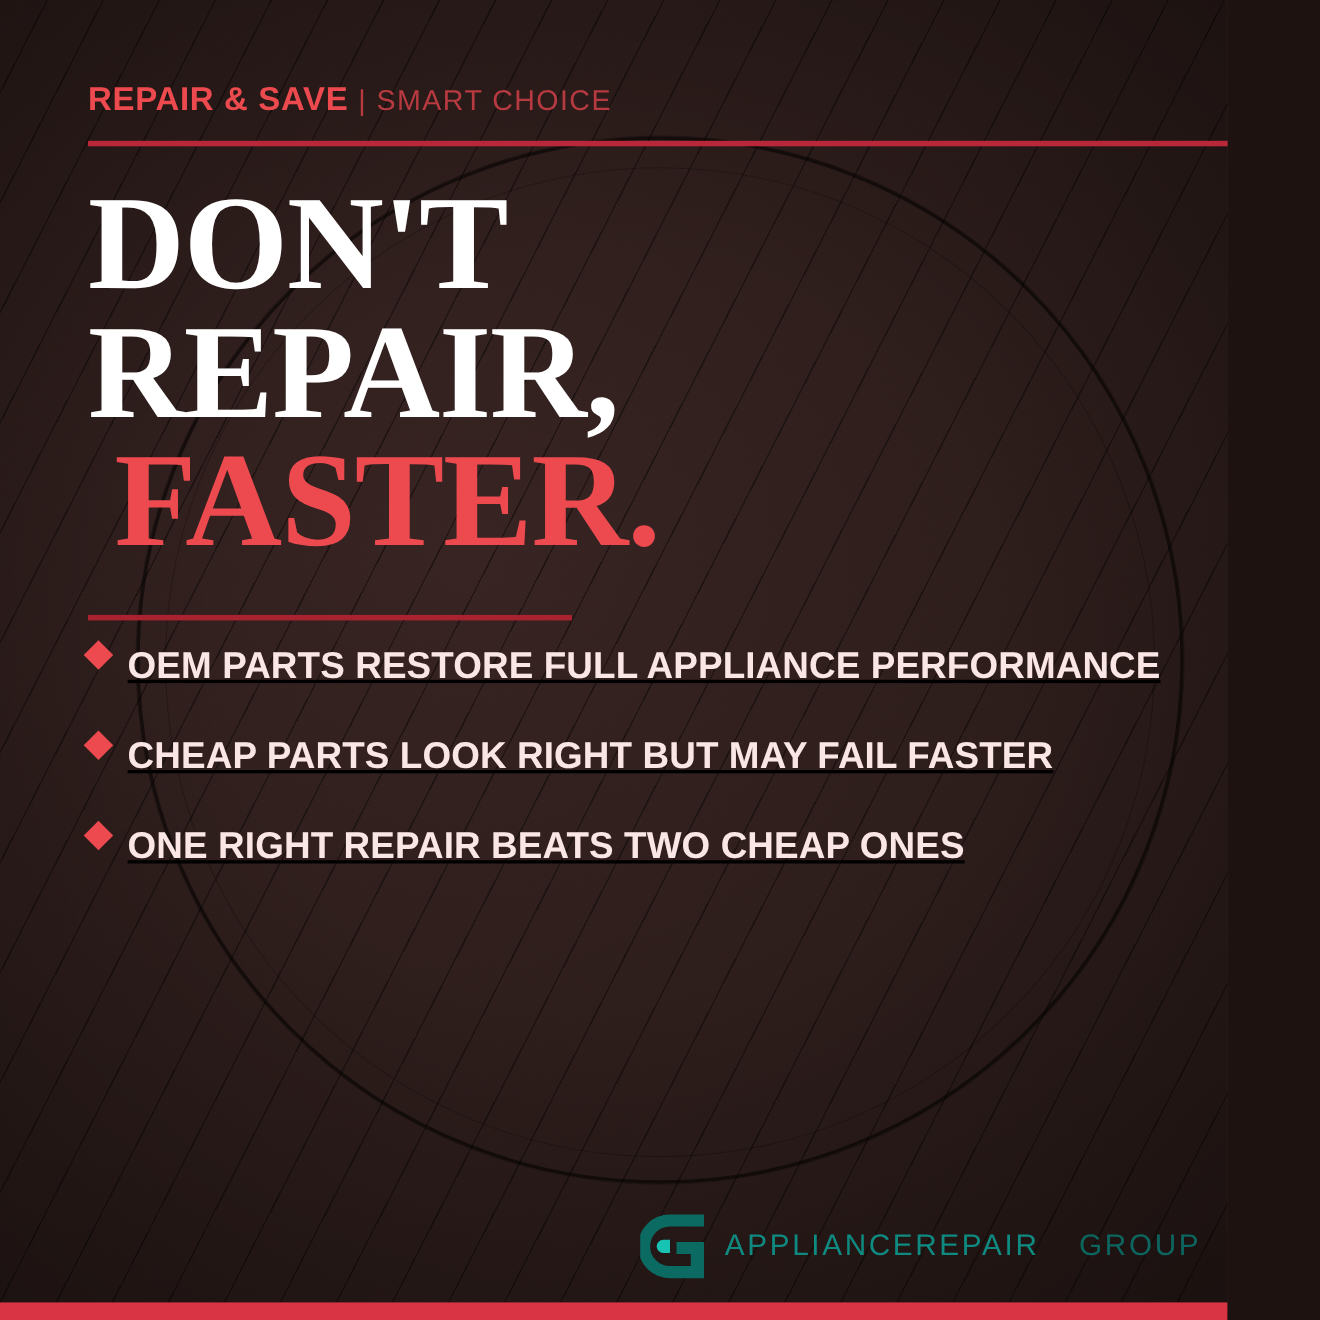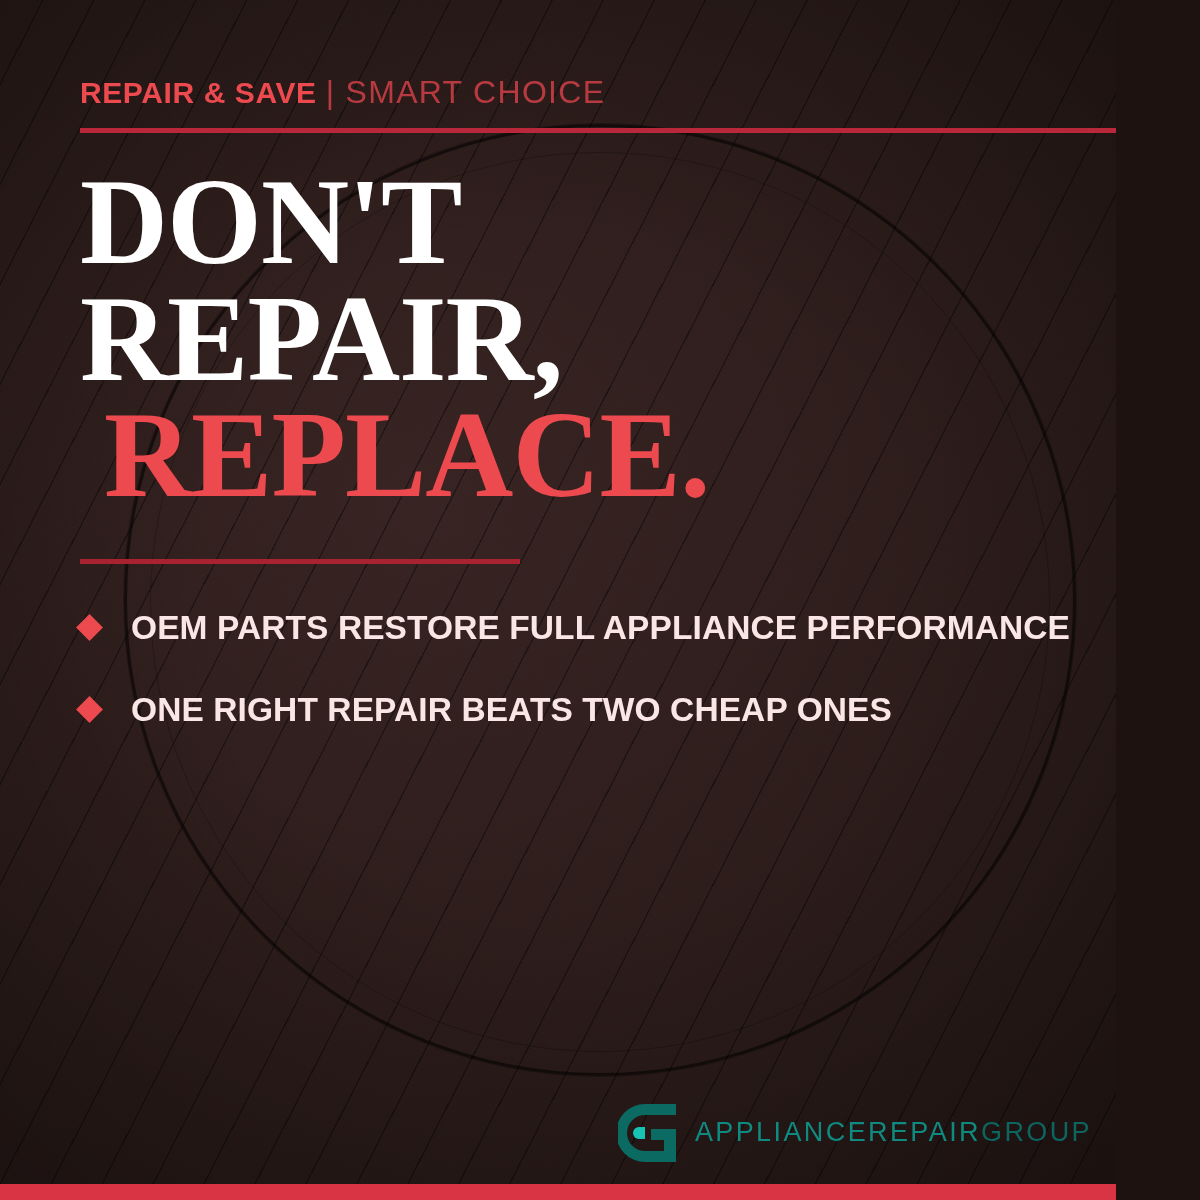--- a/index.html
+++ b/index.html
@@ -72,21 +72,21 @@
     left:80px; top:74px;
     display:flex; align-items:baseline; gap:9px;
     white-space:nowrap;
   }
   .kicker-main {
     font-size:30px; font-weight:bold;
     letter-spacing:.6px;
     color:#ec4a4f;
   }
   .kicker-sub {
-    font-size:32px; font-weight:normal;
+    font-size:26px; font-weight:normal;
     letter-spacing:1.3px;
     color:#b83a41;
   }
 
   .rule-top {
     position:absolute;
     left:80px; top:128px;
     width:1042px; height:5px;
     background:#b9283a;
   }
@@ -113,24 +113,24 @@
   }
 
   
   .bullets {
     position:absolute;
     left:80px; top:586px;
     width:1080px;
   }
   .bullet {
     display:flex;
-    align-items:center;
-    gap:32px;
+    gap:17px;
     height:82px;
     white-space:nowrap;
+    text-decoration:underline;
   }
   .bullet-marker {
     width:19px; height:19px;
     background:#ec4a4f;
     transform:rotate(45deg);
     flex:0 0 auto;
   }
   .bullet-text {
     font-size:34px;
     font-weight:bold;
@@ -147,21 +147,21 @@
     display:flex; align-items:center; gap:15px;
   }
   .logo-mark { width:62px; height:70px; flex:0 0 auto; }
   .logo-words { display:flex; flex-direction:row; line-height:.94; }
   .logo-words span {
     font-size:27px;
     font-weight:normal;
     letter-spacing:2.4px;
   }
   .lw-1, .lw-2 { color:#0e8a80; }
-  .lw-3 { color:#0c655e; }
+  .lw-3 { color:#0c655e;margin-left:36px; }
 
   .bottom-bar {
     position:absolute;
     left:0; right:0; bottom:0;
     height:16px;
     background:#d93444;
   }
 </style>
 </head>
 <body>
@@ -191,32 +191,36 @@
     <div class="kicker">
       <span class="kicker-main">REPAIR &amp; SAVE</span>
       <span class="kicker-sub">| SMART CHOICE</span>
     </div>
 
     <div class="rule-top"></div>
 
     <div class="headline">
       <span class="hl-line hl-white">DON'T</span>
       <span class="hl-line hl-white">REPAIR,</span>
-      <span class="hl-line hl-accent">REPLACE.</span>
+      <span class="hl-line hl-accent">FASTER.</span>
     </div>
 
     <div class="rule-mid"></div>
 
     <div class="bullets">
 
       <div class="bullet">
         <span class="bullet-marker"></span>
         <span class="bullet-text">OEM PARTS RESTORE FULL APPLIANCE PERFORMANCE</span>
       </div>
 
+      <div class="bullet">
+        <span class="bullet-marker"></span>
+        <span class="bullet-text">CHEAP PARTS LOOK RIGHT BUT MAY FAIL FASTER</span>
+      </div>
 
       <div class="bullet">
         <span class="bullet-marker"></span>
         <span class="bullet-text">ONE RIGHT REPAIR BEATS TWO CHEAP ONES</span>
       </div>
 
 
     </div>
 
     <div class="logo">

